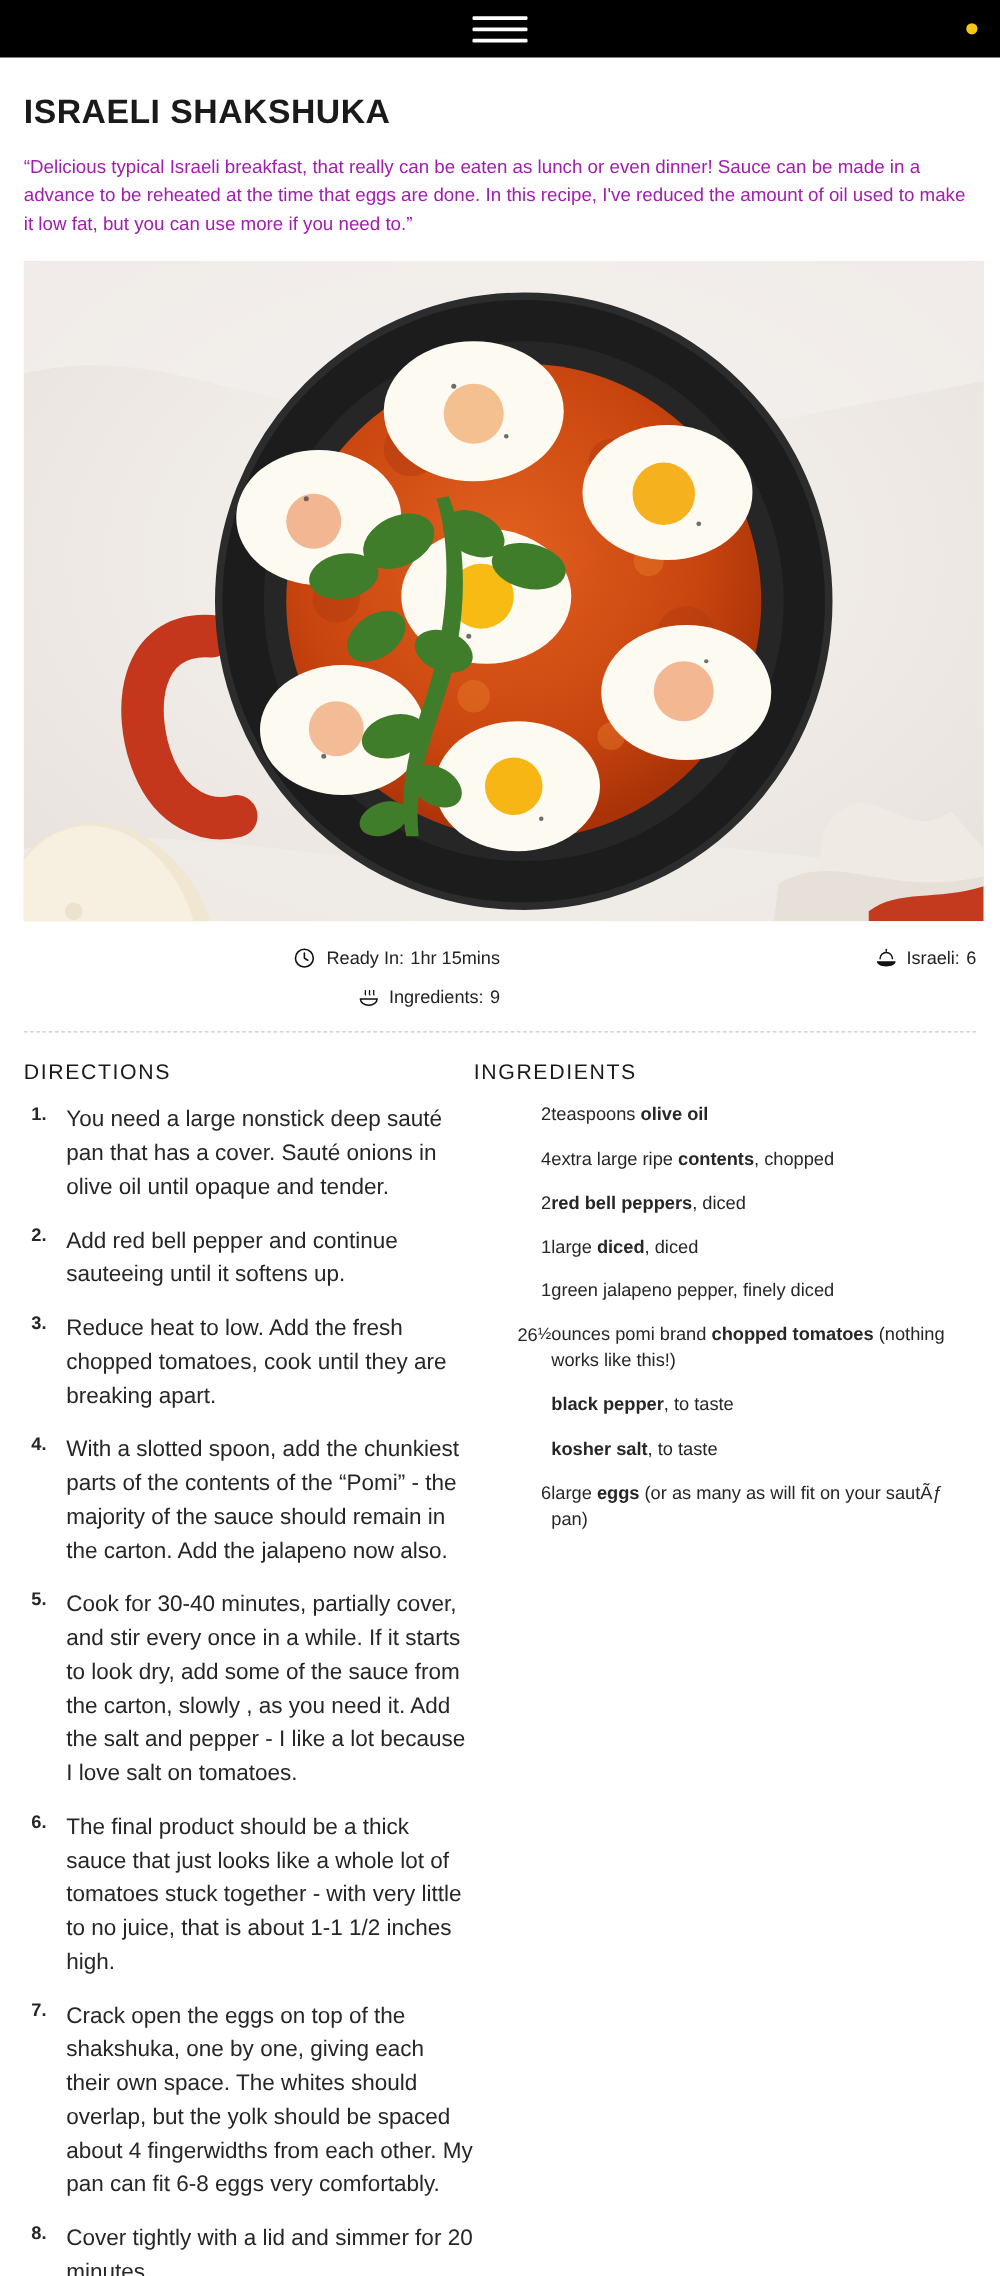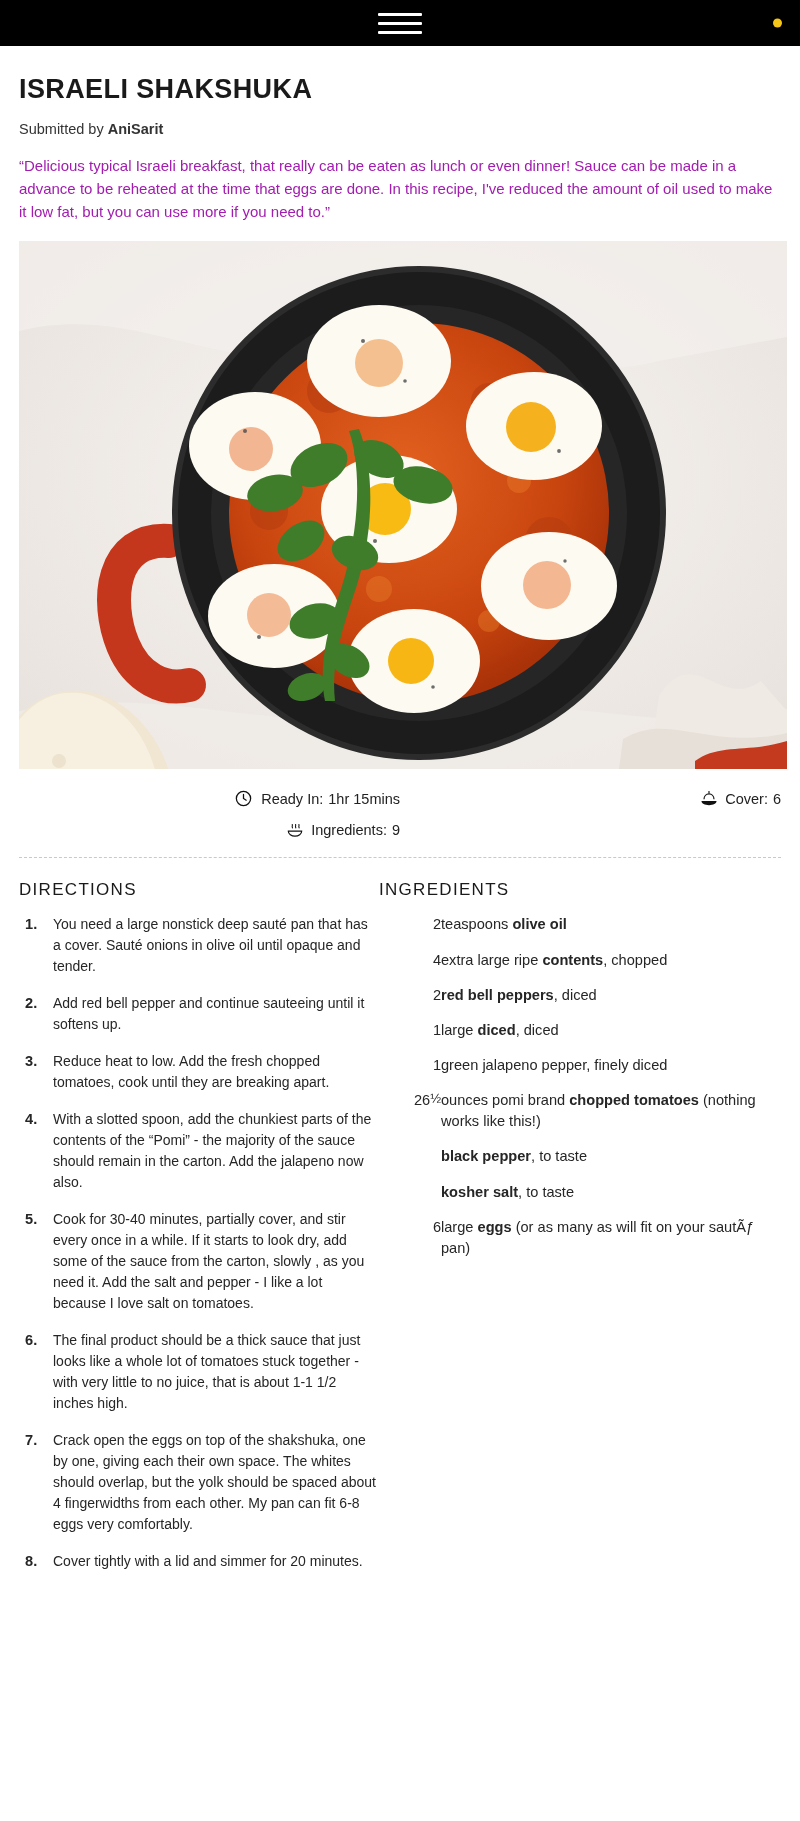--- a/index.html
+++ b/index.html
@@ -131,21 +131,21 @@
   ol.directions {
     margin: 0;
     padding: 0;
     list-style: none;
     counter-reset: step;
   }
   ol.directions li {
     position: relative;
     padding-left: 34px;
     margin-bottom: 16px;
-    font-size: 14px;
+    font-size: 18px;
     line-height: 1.5;
     color: #262626;
   }
   ol.directions li:before {
     counter-increment: step;
     content: counter(step) ".";
     position: absolute;
     left: 6px;
     top: 0;
     font-weight: bold;
@@ -186,24 +186,20 @@
     <span></span>
     <span></span>
   </div>
   <div class="topbar-dot"></div>
 </div>
 
 <div class="page">
 
   <h1 class="recipe-title">ISRAELI SHAKSHUKA</h1>
 
-  <p class="submitted">
-    <span>Submitted by</span>
-    <span class="author">AniSarit</span>
-  </p>
 
   <p class="description">“Delicious typical Israeli breakfast, that really can be eaten as lunch or even dinner! Sauce can be made in a advance to be reheated at the time that eggs are done. In this recipe, I've reduced the amount of oil used to make it low fat, but you can use more if you need to.”</p>
 
   <div class="hero">
     <svg width="768" height="528" viewBox="0 0 768 528" xmlns="http://www.w3.org/2000/svg">
       <defs>
         <radialGradient id="marble" cx="50%" cy="45%" r="75%">
           <stop offset="0%" stop-color="#f7f4f1"></stop>
           <stop offset="100%" stop-color="#e7e1dc"></stop>
         </radialGradient>
@@ -319,21 +315,21 @@
     </div>
 
     <div class="meta-item">
       <span class="meta-icon">
         <svg width="20" height="17" viewBox="0 0 24 20">
             <path d="M3 13h18c0 3-4 5-9 5s-9-2-9-5z" fill="#111"></path>
             <path d="M6 11c0-4 2.8-6.5 6-6.5S18 7 18 11" fill="none" stroke="#111" stroke-width="1.4"></path>
             <path d="M12 3.4V1.6" stroke="#111" stroke-width="1.4" stroke-linecap="round"></path>
           </svg>
       </span>
-      <span class="meta-label">Cover:</span>
+      <span class="meta-label">Israeli:</span>
       <span class="meta-value">6</span>
     </div>
 
     <div class="meta-item">
       <span class="meta-icon">
         <svg width="20" height="17" viewBox="0 0 24 20">
             <path d="M4 12h16c0 3.4-3.6 6-8 6s-8-2.6-8-6z" fill="none" stroke="#111" stroke-width="1.4"></path>
             <path d="M9 8c-1.2-1.6.4-2.6-.3-4M13 8c-1.2-1.6.4-2.6-.3-4M17 8c-1.2-1.6.4-2.6-.3-4" fill="none" stroke="#111" stroke-width="1.3" stroke-linecap="round"></path>
           </svg>
       </span>

